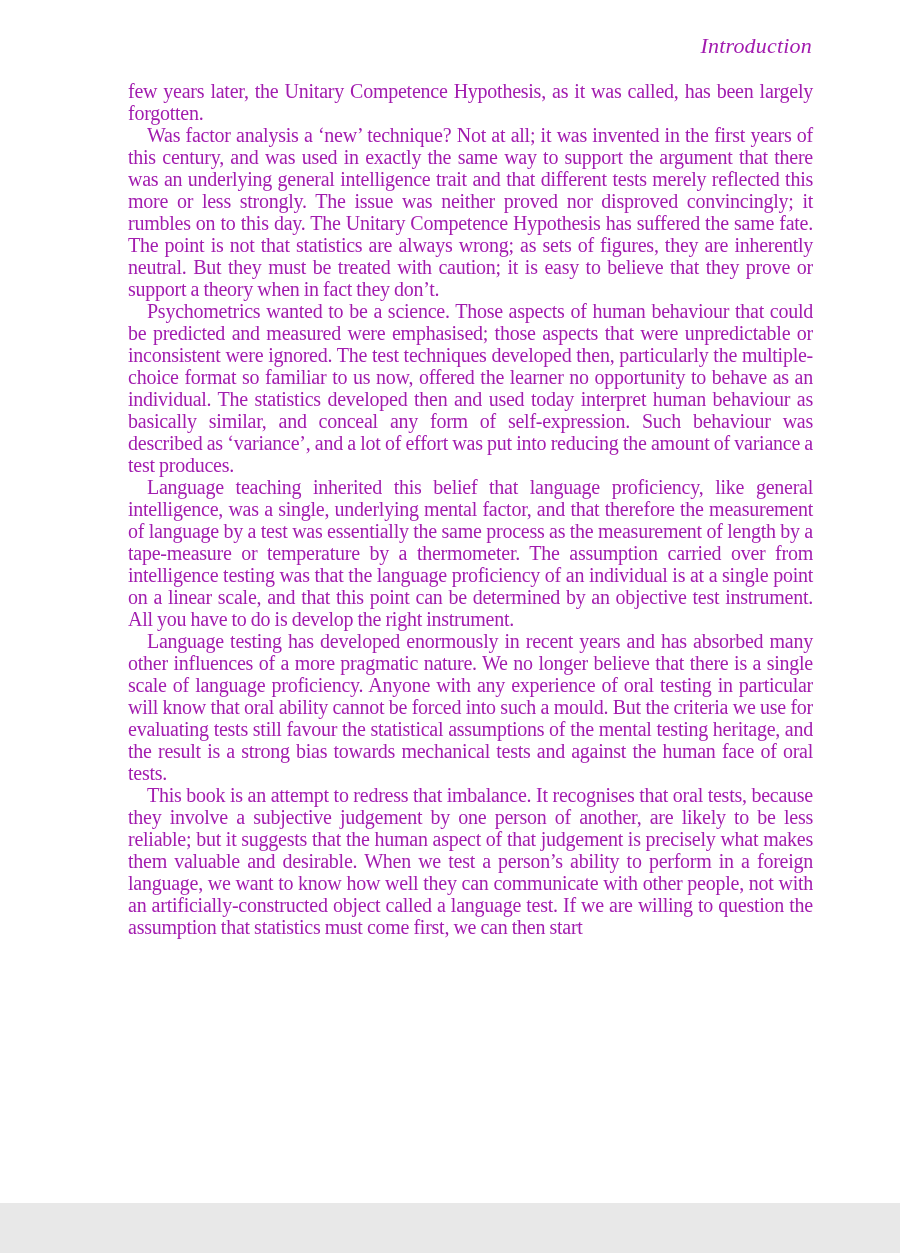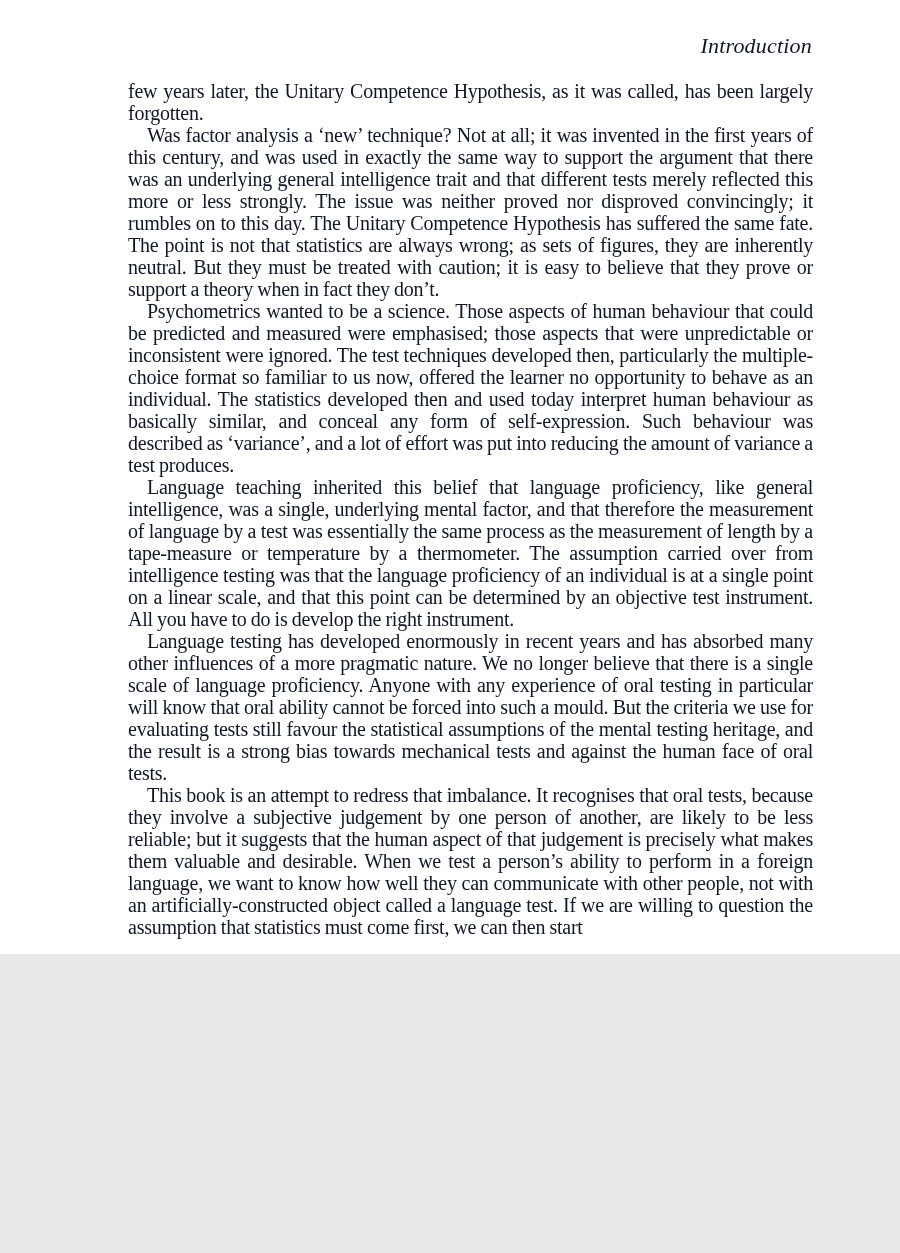--- a/index.html
+++ b/index.html
@@ -3,23 +3,23 @@
 <meta charset="utf-8">
 <style>
   html, body {
     margin: 0;
     padding: 0;
     background: #e8e8e8;
   }
   .page {
     position: relative;
     width: 900px;
-    height: 954px;
+    height: 1203px;
     background: #ffffff;
-    color: #0f172a;
+    color: #a21caf;
     font-family: "Liberation Serif", "DejaVu Serif", serif;
     overflow: hidden;
     margin: 0 auto;
   }
   .running-head {
     position: absolute;
     top: 33px;
     right: 88px;
     font-style: italic;
     font-size: 22px;

